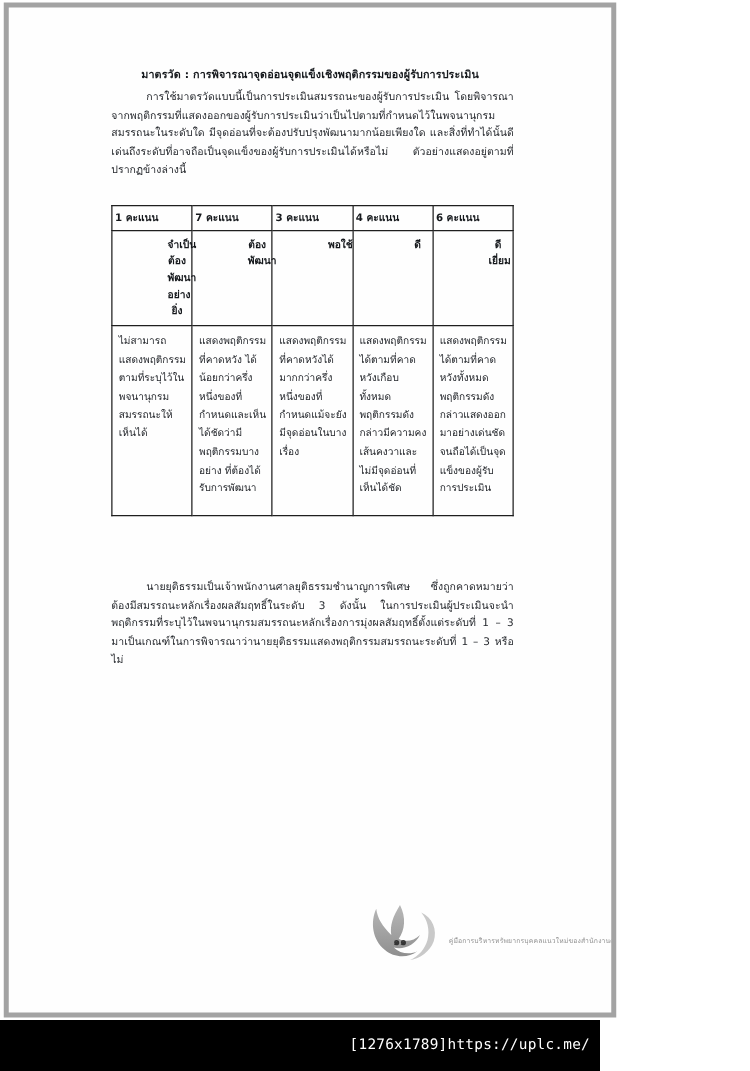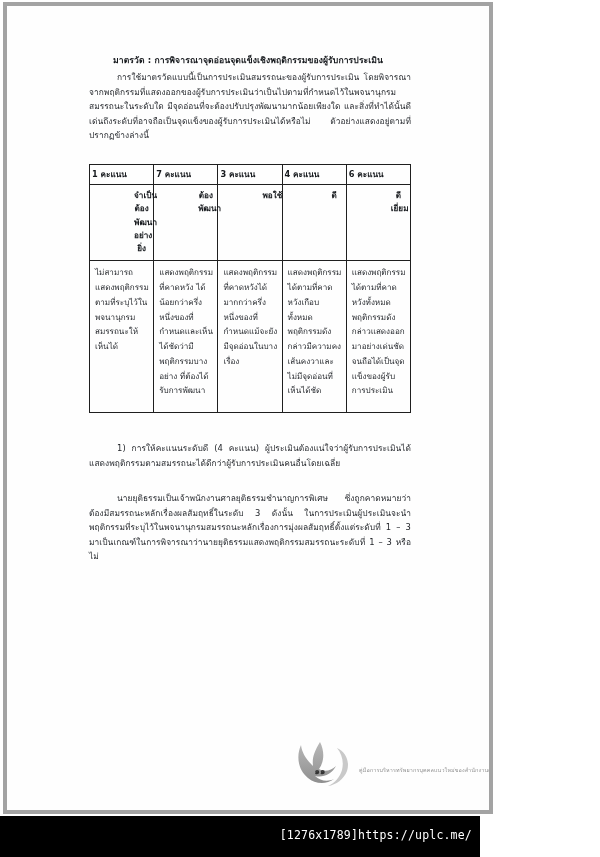--- a/index.html
+++ b/index.html
@@ -99,21 +99,21 @@
     color: #23262b;
     height: 152px;
     text-align: left;
   }
 
   
   #footer {
     position: absolute;
     left: 0;
     right: 0;
-    bottom: 10px;
+    bottom: 28px;
     height: 60px;
   }
   #footer-swirl {
     position: absolute;
     left: 283px;
     top: 0;
     width: 60px;
     height: 52px;
   }
   #page-number {
@@ -200,21 +200,20 @@
           <td class="desc">แสดงพฤติกรรมได้ตามที่คาดหวังทั้งหมดพฤติกรรมดังกล่าวแสดงออกมาอย่างเด่นชัดจนถือได้เป็นจุดแข็งของผู้รับการประเมิน</td>
         </tr>
       </tbody>
     </table>
 
     <div class="spacer-lg"></div>
 
 
     <div class="spacer-sm"></div>
 
-    <div class="para">1) การให้คะแนนระดับดี (4 คะแนน) ผู้ประเมินต้องแน่ใจว่าผู้รับการประเมินได้แสดงพฤติกรรมตามสมรรถนะได้ดีกว่าผู้รับการประเมินคนอื่นโดยเฉลี่ย</div>
     <div class="spacer-sm"></div>
 
     <div class="spacer-sm"></div>
 
 
     <div class="spacer-sm"></div>
 
     <div class="para">นายยุติธรรมเป็นเจ้าพนักงานศาลยุติธรรมชำนาญการพิเศษ ซึ่งถูกคาดหมายว่าต้องมีสมรรถนะหลักเรื่องผลสัมฤทธิ์ในระดับ 3 ดังนั้น ในการประเมินผู้ประเมินจะนำพฤติกรรมที่ระบุไว้ในพจนานุกรมสมรรถนะหลักเรื่องการมุ่งผลสัมฤทธิ์ตั้งแต่ระดับที่ 1 – 3 มาเป็นเกณฑ์ในการพิจารณาว่านายยุติธรรมแสดงพฤติกรรมสมรรถนะระดับที่ 1 – 3 หรือไม่</div>
   </div>
 

